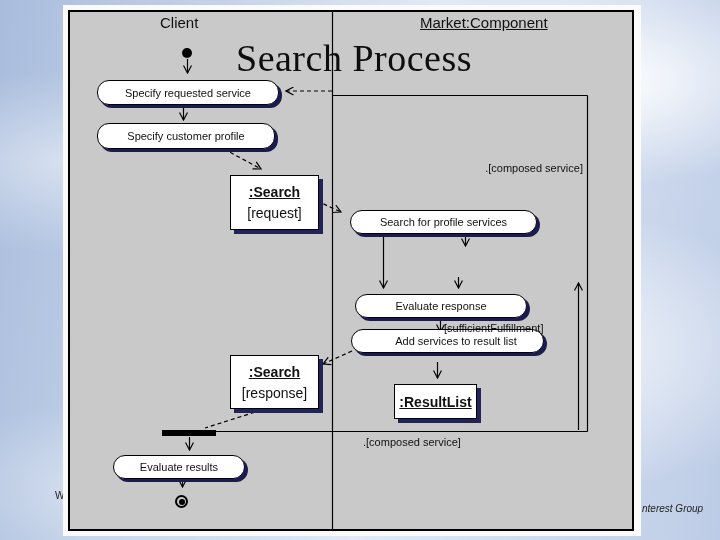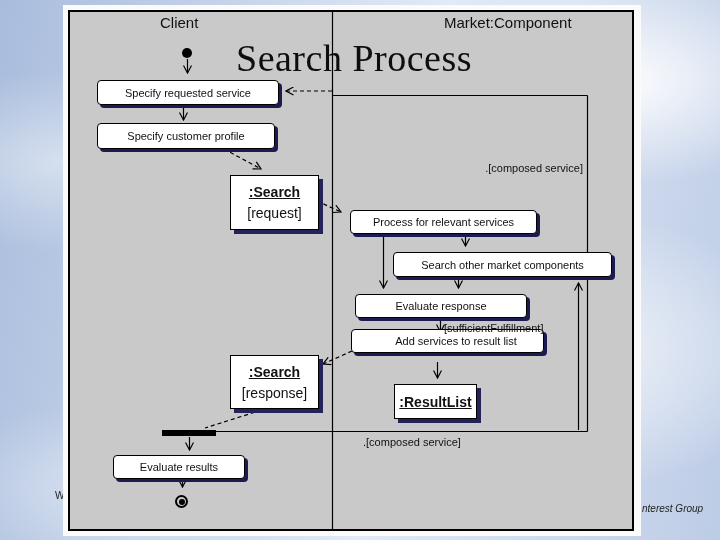--- a/index.html
+++ b/index.html
@@ -15,21 +15,21 @@
     font-family:"Liberation Sans",sans-serif;
   }
   .footer-text{position:absolute;z-index:1;font:10px "Liberation Sans",sans-serif;color:#222;white-space:nowrap;}
   #panel{position:absolute;left:63px;top:5px;width:578px;height:531px;background:#fbfbfb;z-index:2;}
   #frame{position:absolute;left:68px;top:10px;width:566px;height:521px;box-sizing:border-box;
          background:#c9c9c9;border:2px solid #000;z-index:2;}
   #connectors{position:absolute;left:0;top:0;width:720px;height:540px;z-index:3;pointer-events:none;}
   .lane-label{position:absolute;z-index:5;font-size:15px;color:#111;text-align:left;white-space:nowrap;}
   #slide-title{position:absolute;left:236px;top:36px;z-index:4;
        font:normal 38px "Liberation Serif",serif;color:#0d0d0d;white-space:nowrap;letter-spacing:0.5px;}
-  .stadium{position:absolute;z-index:4;background:#fff;border:1px solid #000;border-radius:4px;
+  .stadium{position:absolute;z-index:4;background:#fff;border:1px solid #000;border-radius:12px;
        box-shadow:3px 3px 0 #1b1b52;display:flex;align-items:center;justify-content:center;
        font-size:11px;color:#111;white-space:nowrap;}
   .objbox{position:absolute;z-index:4;background:#fff;border:1px solid #000;box-shadow:4px 4px 0 #23235a;
        display:flex;flex-direction:column;align-items:center;justify-content:center;gap:5px;
        font-size:14px;color:#111;}
   .objbox .obj-title{font-weight:bold;text-decoration:underline;}
   .guard{position:absolute;z-index:5;font-size:11px;color:#111;white-space:nowrap;}
   #start-node{position:absolute;left:182px;top:48px;width:10px;height:10px;border-radius:50%;
        background:#000;z-index:4;}
   #final-node-outer{position:absolute;left:175px;top:495px;width:13px;height:13px;border-radius:50%;
@@ -73,40 +73,37 @@
       <path d="M437.5,362 V378" marker-end="url(#ah)"></path>
       <path d="M578.5,430 V283" marker-end="url(#ah)"></path>
       <path d="M352,351 L323,364" stroke-dasharray="4,3" marker-end="url(#ah)"></path>
       <path d="M268,408 L205,428" stroke-dasharray="4,3"></path>
       <path d="M189.5,437 V450" marker-end="url(#ah)"></path>
       <path d="M182.5,478 V487" marker-end="url(#ah)"></path>
     </g>
   </svg>
 
   <div class="lane-label" style="left:160px;top:14px;width:85px;">Client</div>
-  <div class="lane-label" style="left:444px;top:14px;width:140px;">Market:Component</div>
+  <div class="lane-label" style="left:420px;top:14px;width:140px;text-decoration:underline;">Market:Component</div>
 
   <div id="slide-title">Search Process</div>
 
   <div id="start-node"></div>
   <div id="sync-bar"></div>
   <div id="final-node-outer"></div>
   <div id="final-node-inner"></div>
 
   <div class="stadium" style="left:97px;top:80px;width:180px;height:23px;">
     <span>Specify requested service</span>
   </div>
   <div class="stadium" style="left:97px;top:123px;width:176px;height:24px;">
     <span>Specify customer profile</span>
   </div>
   <div class="stadium" style="left:350px;top:210px;width:185px;height:22px;">
-    <span>Process for relevant services</span>
-  </div>
-  <div class="stadium" style="left:393px;top:252px;width:217px;height:23px;">
-    <span>Search other market components</span>
+    <span>Search for profile services</span>
   </div>
   <div class="stadium" style="left:355px;top:294px;width:170px;height:22px;">
     <span>Evaluate response</span>
   </div>
   <div class="stadium" style="left:351px;top:329px;width:174px;height:22px;padding-left:17px;">
     <span>Add services to result list</span>
   </div>
   <div class="stadium" style="left:113px;top:455px;width:130px;height:22px;">
     <span>Evaluate results</span>
   </div>

